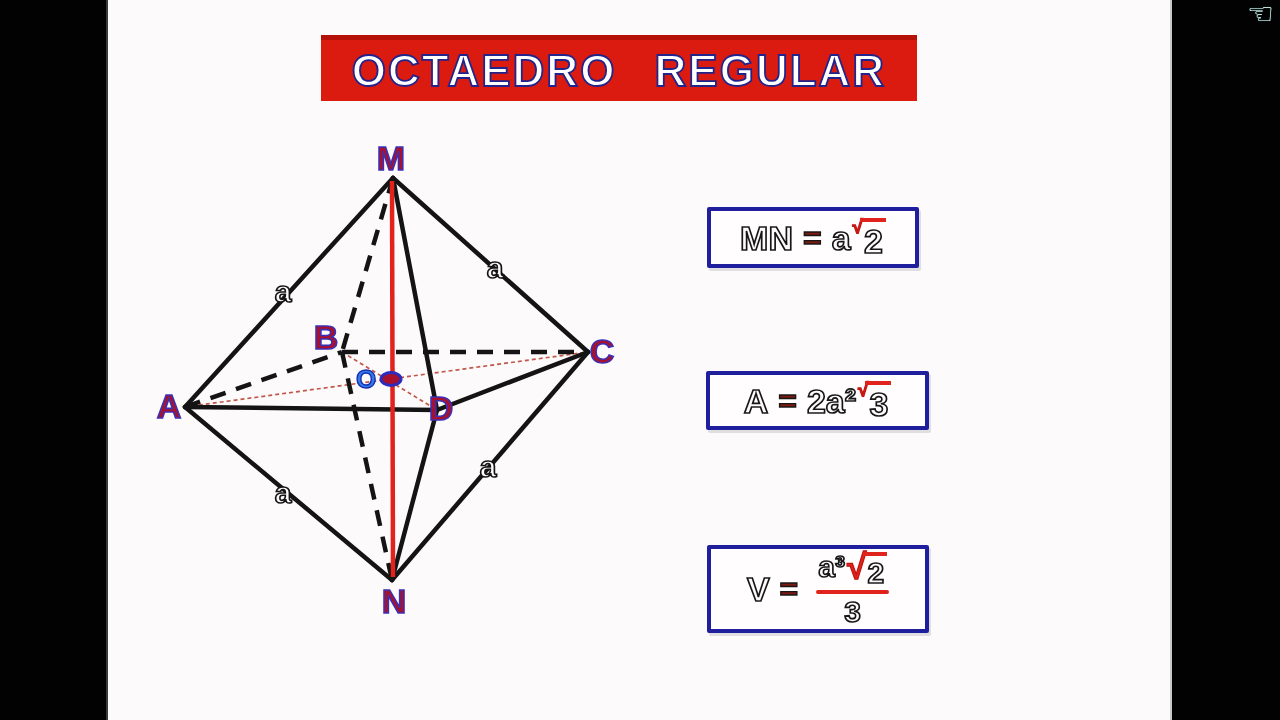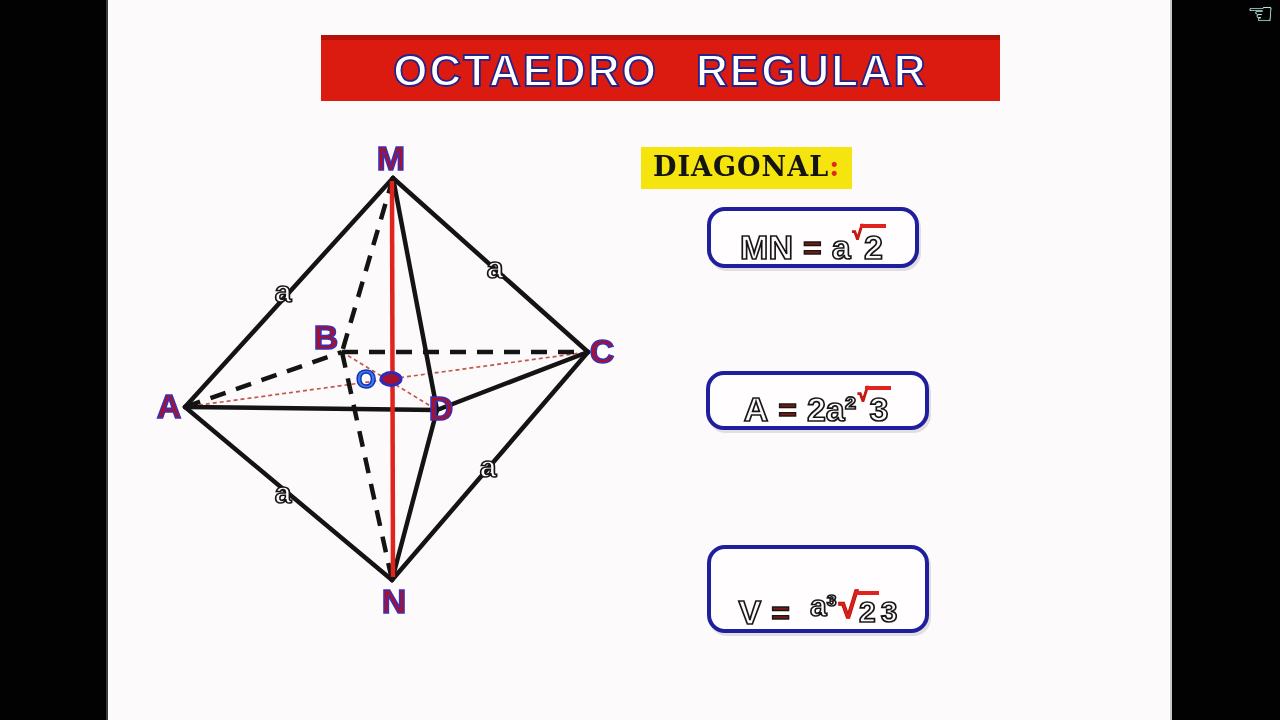--- a/index.html
+++ b/index.html
@@ -9,21 +9,21 @@
   }
   .bar{position:absolute; top:0; height:720px; background:#020202;}
   .bar.left{left:0; width:106px; border-right:2px solid #3a3a3a;}
   .bar.right{right:0; width:108px; border-left:2px solid #c9c9c9;}
   .hand{
     position:absolute; top:-4px; right:6px; font-size:30px; color:#f2fbf7;
     text-shadow:0 0 1px #2aa198; line-height:1.2;
   }
   
   .title-bar{
-    position:absolute; left:321px; top:35px; width:679px; height:61px;
+    position:absolute; left:321px; top:35px; width:596px; height:61px;
     background:#dc1b10; border-top:5px solid #b51108;
     display:flex; align-items:center; justify-content:center;
   }
   .title-text{
     font-weight:bold; font-size:44px; color:#ffffff;
     -webkit-text-stroke:1.8px #23238c;
     letter-spacing:2px; word-spacing:24px;
   }
   
   .fig-svg{position:absolute; left:0; top:0; pointer-events:none;}
@@ -50,22 +50,22 @@
     font-family:"DejaVu Serif", serif; font-weight:bold; font-size:27px;
     letter-spacing:1px; padding:5px 12px 7px 12px; line-height:1.1;
   }
   .heading .colon{color:#e02a1a; font-weight:bold;}
   .h-diagonal{left:641px; top:147px;}
   .h-area{left:641px; top:309px;}
   .h-volumen{left:641px; top:481px;}
   
   .fbox{
     position:absolute; background:#fffdfe;
-    border:4px solid #1f1f9e; border-radius:18px;
-    display:flex; align-items:flex-end; justify-content:center;
+    border:4px solid #1f1f9e; border-radius:2px;
+    display:flex; align-items:center; justify-content:center;
     box-shadow:2px 3px 0 rgba(140,140,140,0.25);
   }
   .b-diagonal{left:707px; top:207px; width:204px; height:53px;}
   .b-area{left:706px; top:371px; width:215px; height:51px;}
   .b-volumen{left:707px; top:545px; width:214px; height:80px;}
   .f-txt{
     font-weight:bold; font-size:34px; color:#fdfafc;
     -webkit-text-stroke:1.7px #161616; line-height:1; white-space:pre;
   }
   .f-eq{
@@ -73,21 +73,21 @@
     -webkit-text-stroke:1.4px #161616; margin:0 10px; line-height:1;
   }
   .radical{display:inline-flex; align-items:flex-start; margin-left:2px;}
   .rad-sign{
     font-weight:bold; font-size:1.18em; line-height:0.9; color:#e0231c;
     -webkit-text-stroke:1.2px #c01510; margin-right:-3px;
   }
   .rad-body{
     border-top:4px solid #e0231c; padding:2px 3px 0 4px; line-height:1;
   }
-  .fraction{display:inline-flex; align-items:center; margin-left:8px;}
+  .fraction{display:inline-flex; flex-direction:column; align-items:center; margin-left:8px;}
   .frac-num{display:inline-flex; align-items:flex-start; font-size:30px; padding:0 2px 2px 2px;}
   .frac-bar{height:4px; background:#e0231c; align-self:stretch; border-radius:2px;}
   .frac-den{font-size:30px; padding-top:3px;}
 </style>
 </head>
 <body>
 
 <div class="canvas">
 
   <svg class="fig-svg" width="1280" height="720" viewBox="0 0 1280 720">
@@ -130,21 +130,20 @@
 
   <span class="elabel ea-0">a</span>
   <span class="elabel ea-1">a</span>
   <span class="elabel ea-2">a</span>
   <span class="elabel ea-3">a</span>
 
   <div class="title-bar">
     <span class="title-text">OCTAEDRO REGULAR</span>
   </div>
 
-  <div class="heading h-diagonal"><span>DIAGONAL</span><span class="colon">:</span></div>
   <div class="fbox b-diagonal">
     <span class="f-txt">MN</span>
     <span class="f-eq">=</span>
     <span class="f-txt">a</span>
     <span class="radical">
       <span class="rad-sign">√</span>
       <span class="f-txt rad-body">2</span>
     </span>
   </div>
 

